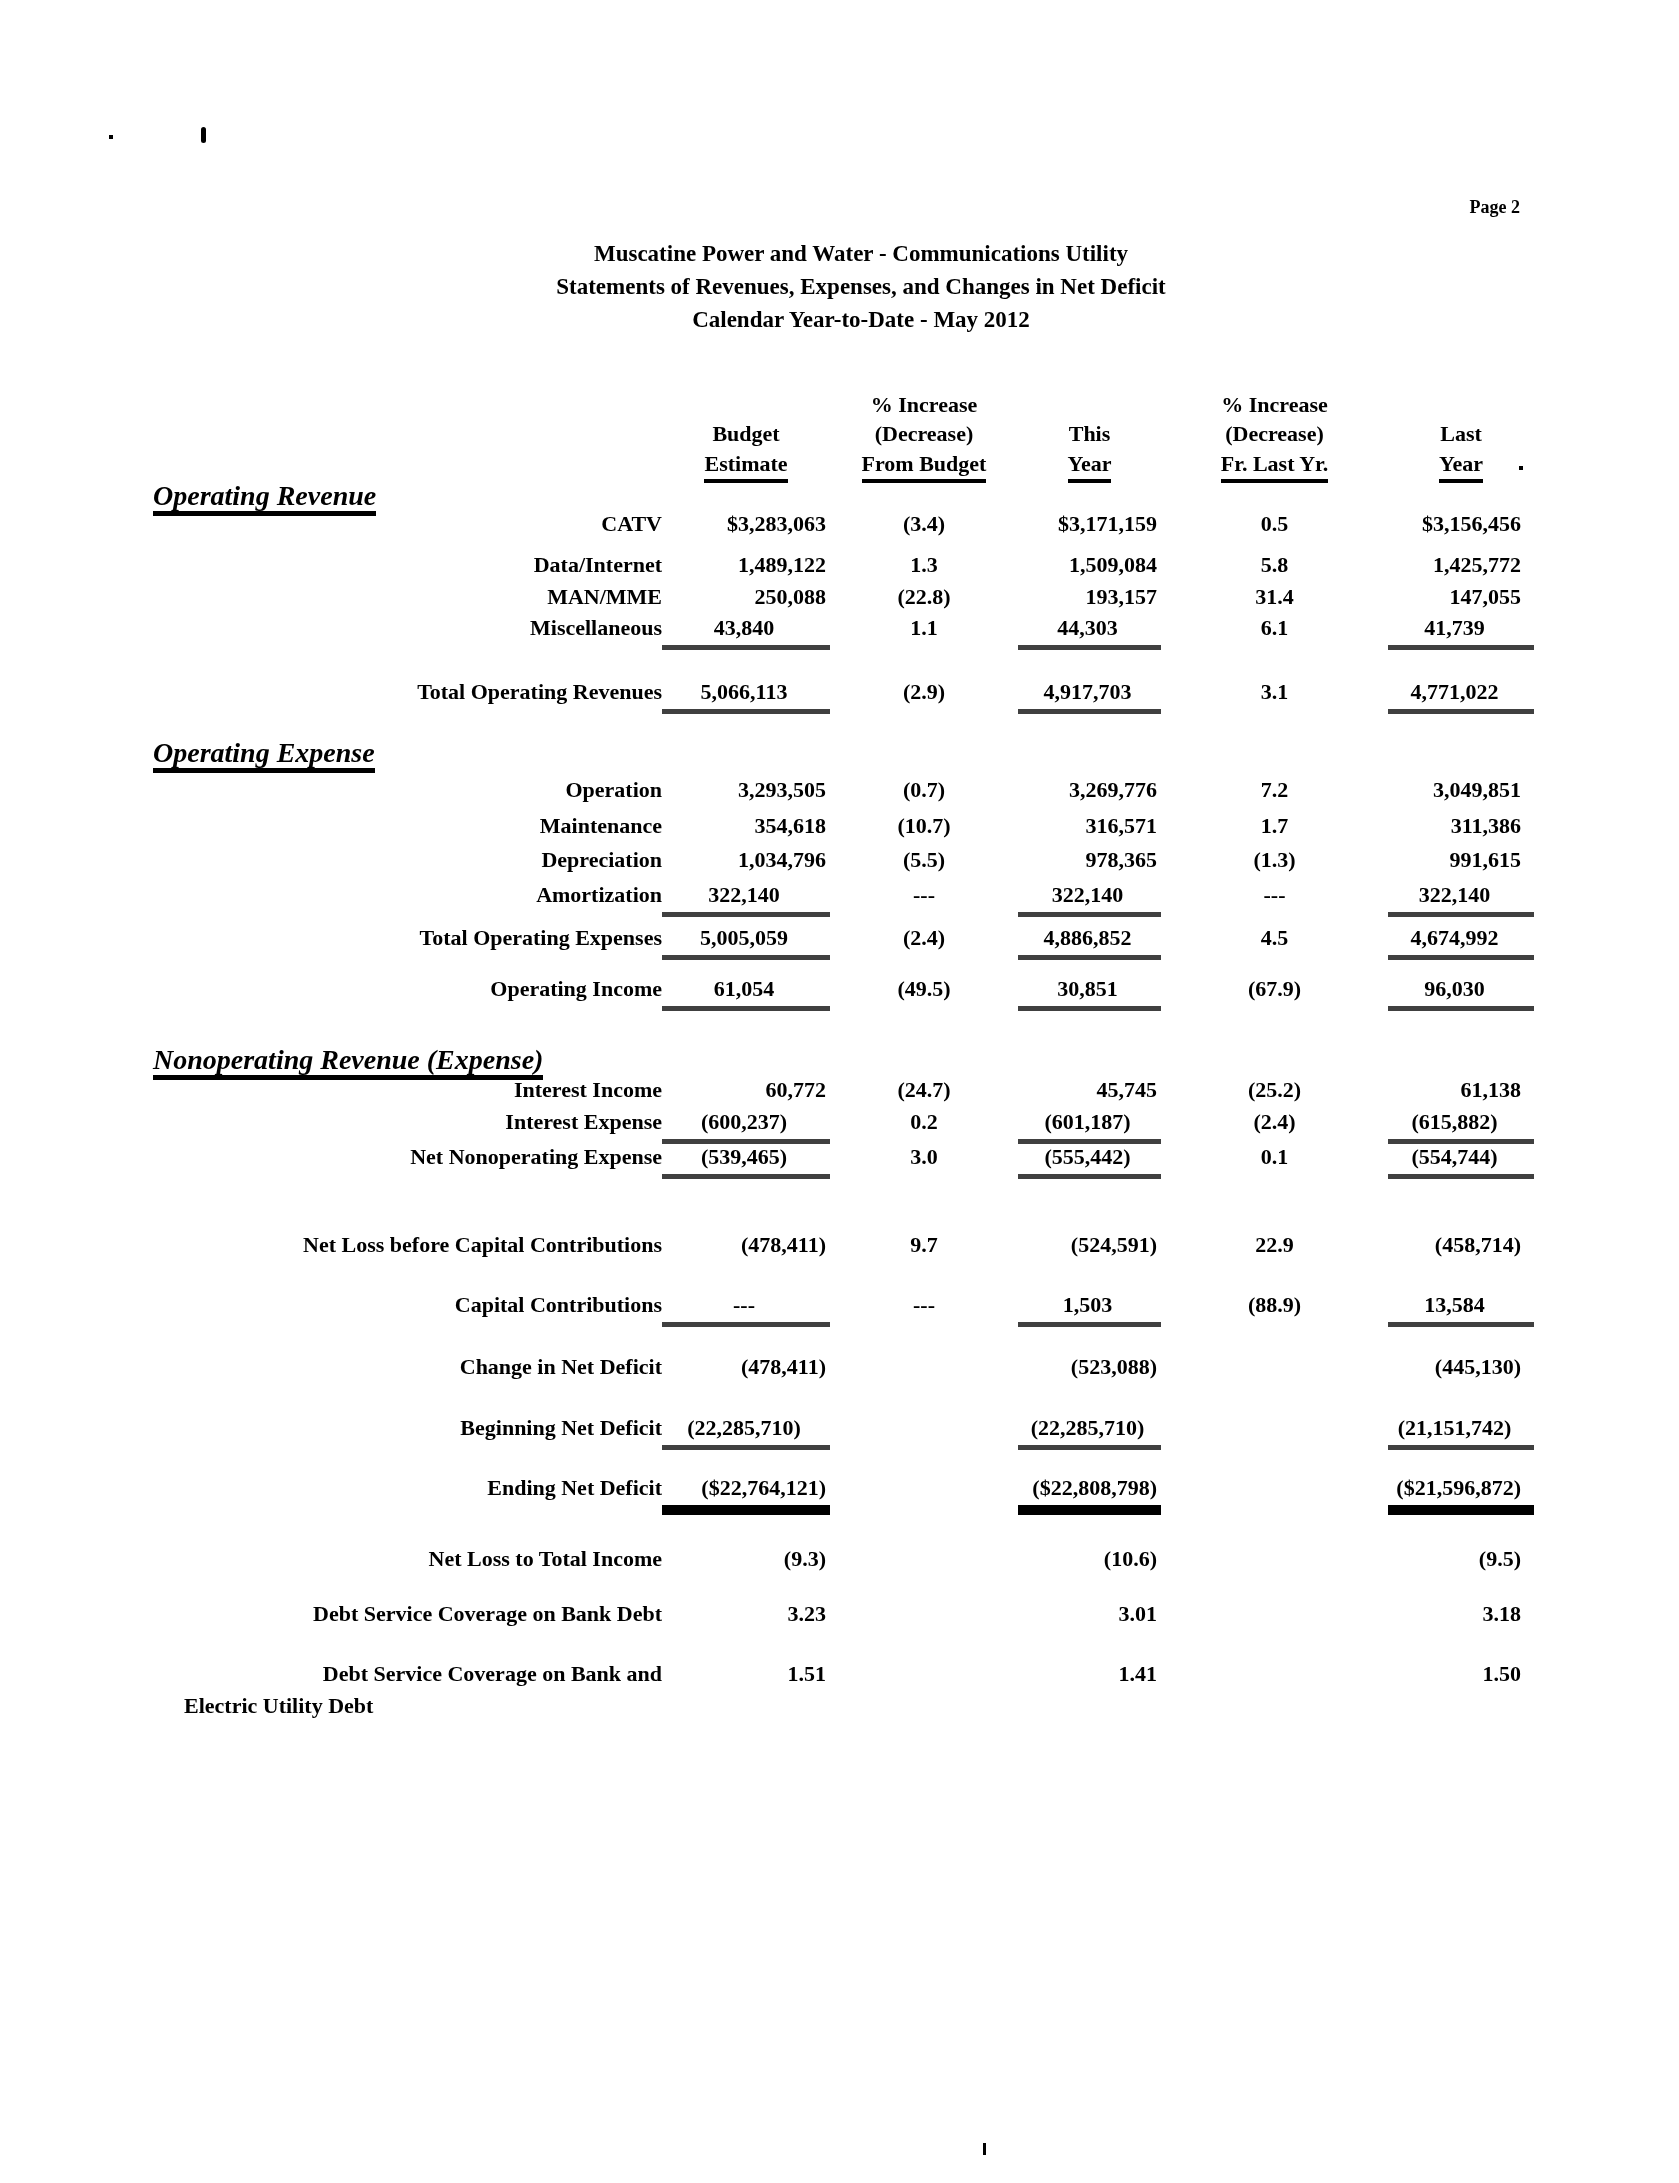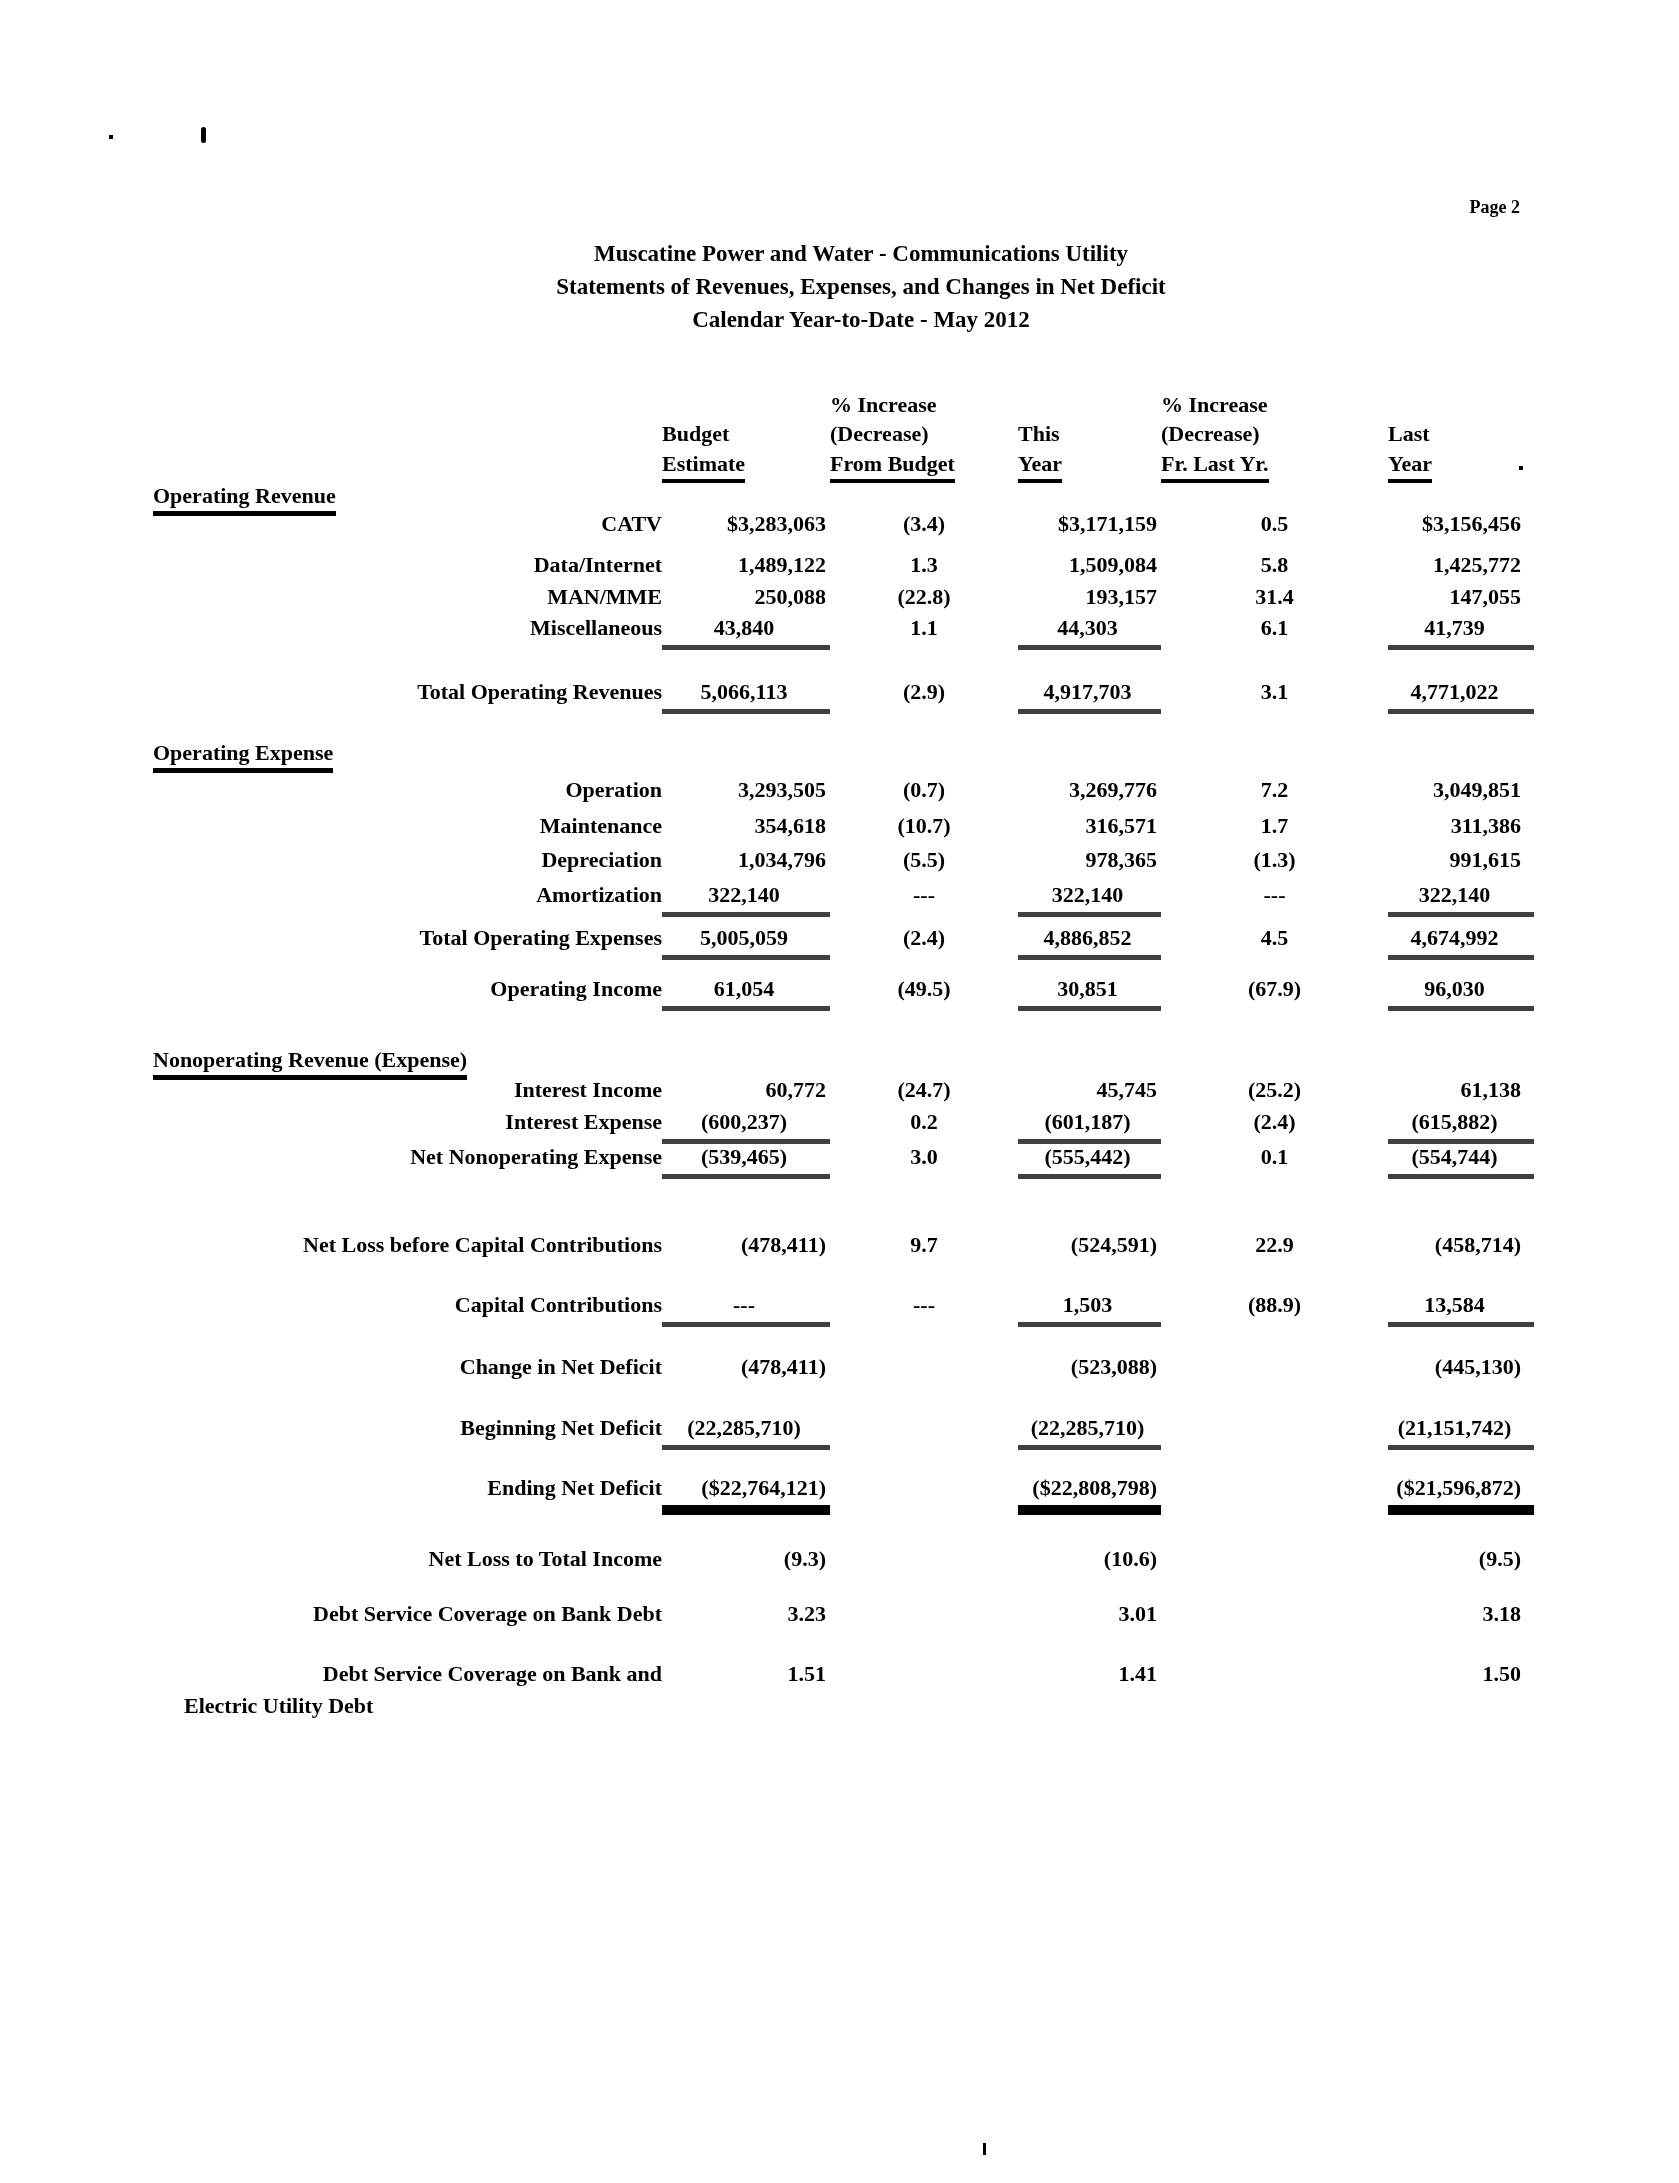--- a/index.html
+++ b/index.html
@@ -15,24 +15,24 @@
   .pageno{position:absolute;top:197px;left:0;width:1520px;text-align:right;font-size:18px;}
   .titles{position:absolute;top:237px;left:43px;width:1636px;text-align:center;font-size:23px;line-height:33px;}
   .titles div{white-space:nowrap;}
 
   .hrow,.row{
     position:absolute;left:153px;width:1381px;
     display:grid;
     grid-template-columns:509px 168px 188px 143px 227px 146px;
     font-size:22px;line-height:26px;
   }
-  .hc{text-align:left;}
+  .hc{text-align:center;}
   .hu{display:inline-block;border-bottom:4.4px solid #000;padding-bottom:2px;}
 
-  .heading{position:absolute;left:153px;font-size:22px;line-height:26px;}
+  .heading{position:absolute;left:153px;font-size:28px;line-height:26px;font-style:italic;}
   .heading span{display:inline-block;border-bottom:5px solid #000;padding-bottom:1.5px;}
 
   .l{text-align:right;}
   .n{text-align:right;padding-right:4px;}
   .p{text-align:center;}
   .pr26{padding-right:13px;}
   .ind{padding-left:13px;}
   .u{border-bottom:5px solid #404040;padding-bottom:4px;text-align:center;}
   .uu{position:relative;border-bottom:5px solid #000;padding-bottom:4px;}
   .uu::after{content:"";position:absolute;left:0;right:0;bottom:-10px;height:5px;background:#000;}

